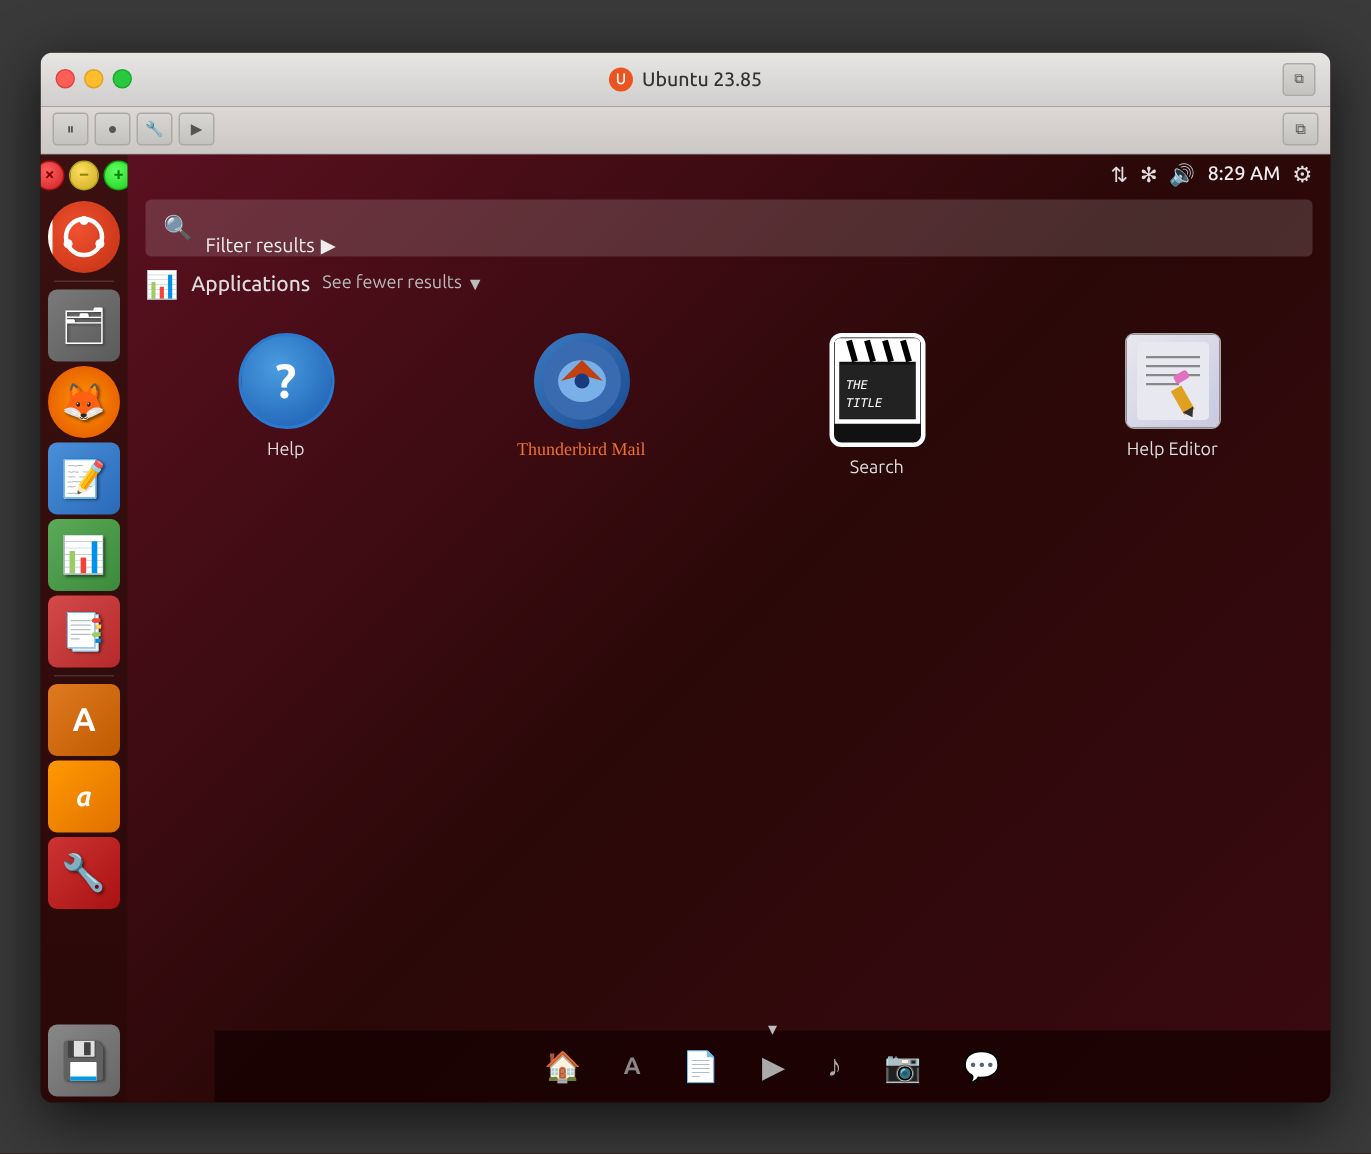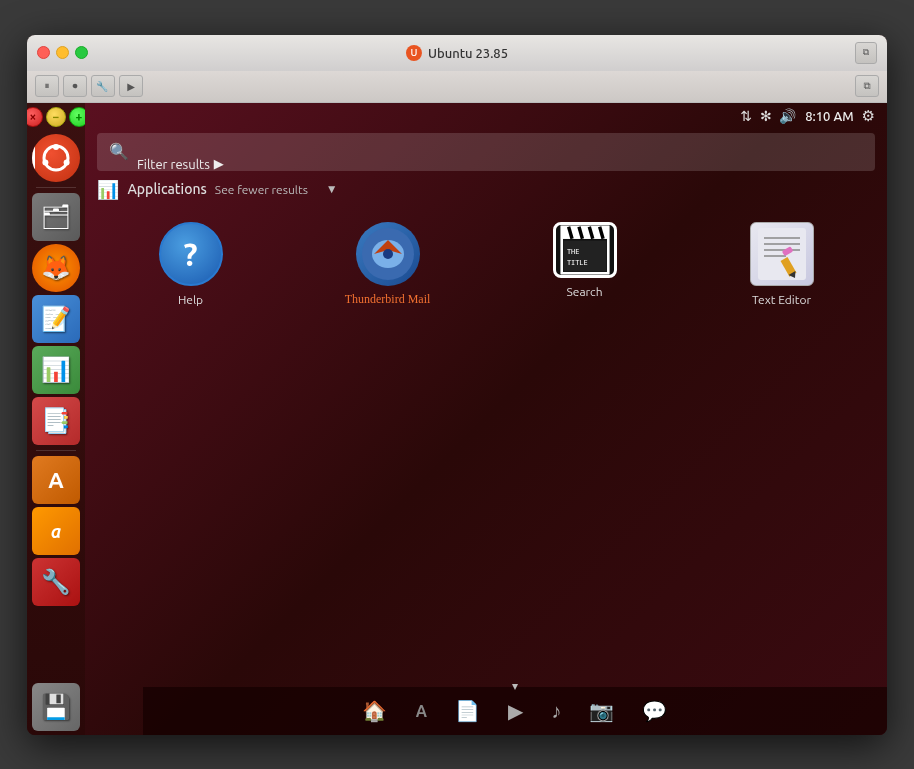--- a/index.html
+++ b/index.html
@@ -321,22 +321,22 @@
       font-size: 14px;
       color: #ddd;
       font-weight: 500;
     }
 
     .see-fewer {
       font-size: 12px;
       color: #bbb;
       cursor: pointer;
       display: flex;
-      align-items: center;
-      gap: 18px;
+      align-items: flex-start;
+      gap: 3px;
     }
 
     
     .apps-grid {
       display: grid;
       grid-template-columns: repeat(4, 1fr);
       gap: 10px;
       padding: 10px 12px;
       overflow-y: auto;
     }
@@ -405,25 +405,26 @@
       width: 64px; height: 64px;
       display: flex; align-items: center; justify-content: center;
       font-size: 30px;
       overflow: hidden;
       position: relative;
     }
 
     .icon-videos {
       background: #111;
       border-radius: 8px;
-      width: 64px; height: 56px;
+      width: 64px; height: 76px;
       display: flex; flex-direction: column; align-items: center; justify-content: flex-start;
       border: 3px solid #fff;
       position: relative;
       overflow: hidden;
+      font-style: italic;
     }
 
     .icon-texteditor {
       background: linear-gradient(135deg, #e8e8f0, #c8c8e0);
       border-radius: 6px;
       width: 64px; height: 64px;
       display: flex; align-items: center; justify-content: center;
       position: relative;
       border: 1px solid #aaa;
     }
@@ -579,21 +580,21 @@
     </div>
 
     <div class="content-panel">
 
       <div class="top-overlay">
         <div style="flex:1"></div>
         <div class="system-tray">
           <span class="tray-icon">⇅</span>
           <span class="tray-icon">✻</span>
           <span class="tray-icon">🔊</span>
-          <span class="tray-time">8:10 AM</span>
+          <span class="tray-time">8:29 AM</span>
           <span class="tray-gear">⚙</span>
         </div>
       </div>
 
       <div class="search-bar">
         <span class="search-icon-wrap">🔍</span>
         <span class="filter-results">
           <span>Filter results</span>
           <span>▶</span>
         </span>
@@ -657,21 +658,21 @@
               <line x1="8" y1="18" x2="44" y2="18" stroke="#888" stroke-width="1.5"></line>
               <line x1="8" y1="24" x2="44" y2="24" stroke="#888" stroke-width="1.5"></line>
               <line x1="8" y1="30" x2="30" y2="30" stroke="#888" stroke-width="1.5"></line>
 
               <rect x="28" y="32" width="8" height="18" fill="#e0a020" transform="rotate(-30 32 40)"></rect>
               <polygon points="28,48 36,48 32,54" fill="#333" transform="rotate(-30 32 40)"></polygon>
 
               <rect x="34" y="24" width="10" height="6" fill="#e070c0" rx="2" transform="rotate(-30 32 40)"></rect>
             </svg>
           </div>
-          <span class="app-name">Text Editor</span>
+          <span class="app-name">Help Editor</span>
         </div>
 
 
 
       </div>
 
       <div class="bottom-dock">
         <span class="dock-arrow">▾</span>
         <span class="dock-icon">🏠</span>
         <span class="dock-icon" style="font-size:16px; color:#888; font-weight:bold;">A</span>

